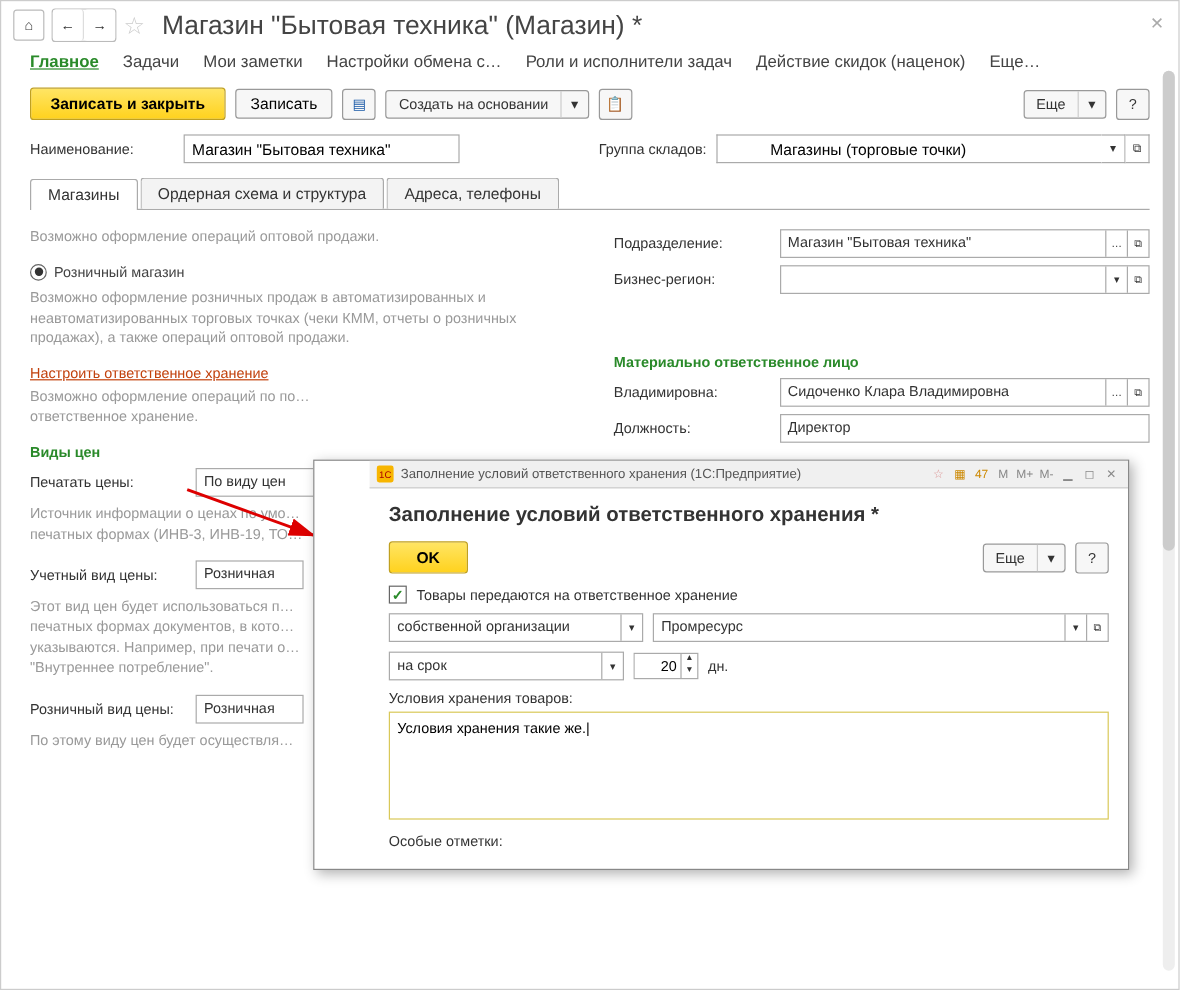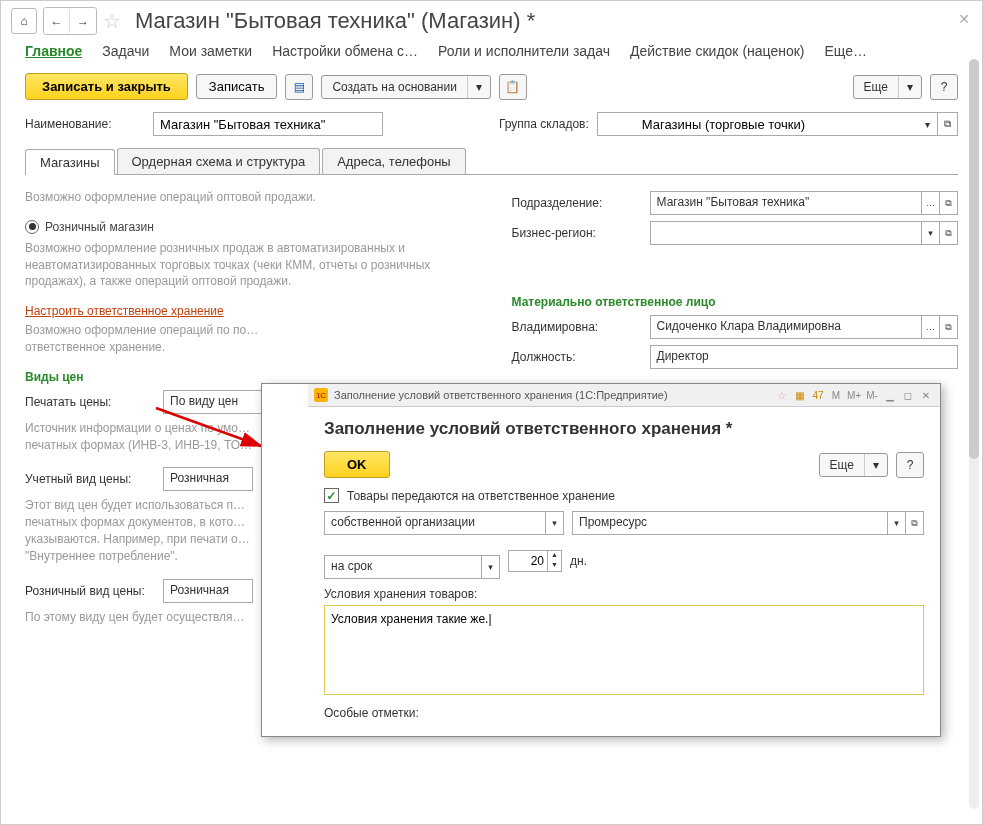--- a/index.html
+++ b/index.html
@@ -253,32 +253,32 @@
       </div>
       <div class="btn-icon">
           <span>?</span>
         </div>
     </div>
     <div class="checkbox-row">
       <span class="cb">✓</span>
       <span>Товары передаются на ответственное хранение</span>
     </div>
     <div class="form-line2">
-      <div class="select" style="width:240px;">
+      <div class="select" style="width:212px;">
         <div class="sval">собственной организации</div>
         <div class="caret2">▾</div>
       </div>
       <div class="select" style="flex:1;">
         <div class="sval">Промресурс</div>
         <div class="caret2">▾</div>
         <div class="caret2">⧉</div>
       </div>
     </div>
     <div class="form-line2">
-      <div class="select" style="width:176px;margin-top:12px;">
+      <div class="select" style="width:196px;">
         <div class="sval">на срок</div>
         <div class="caret2">▾</div>
       </div>
       <div class="num-input">
         <input value="20" style="">
         <div class="spin">
             <div>▲</div>
             <div>▼</div>
           </div>
       </div>

